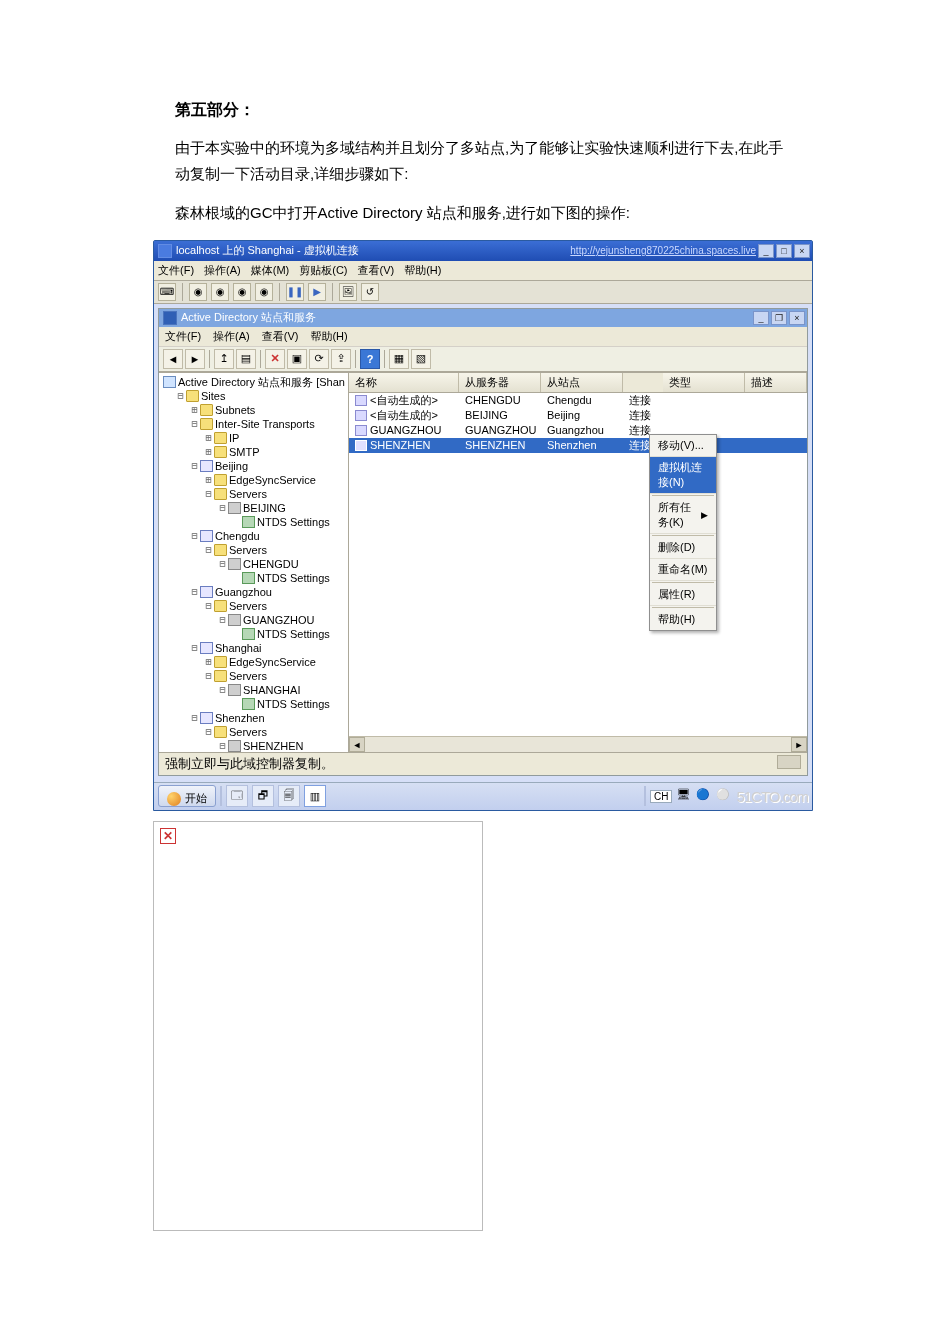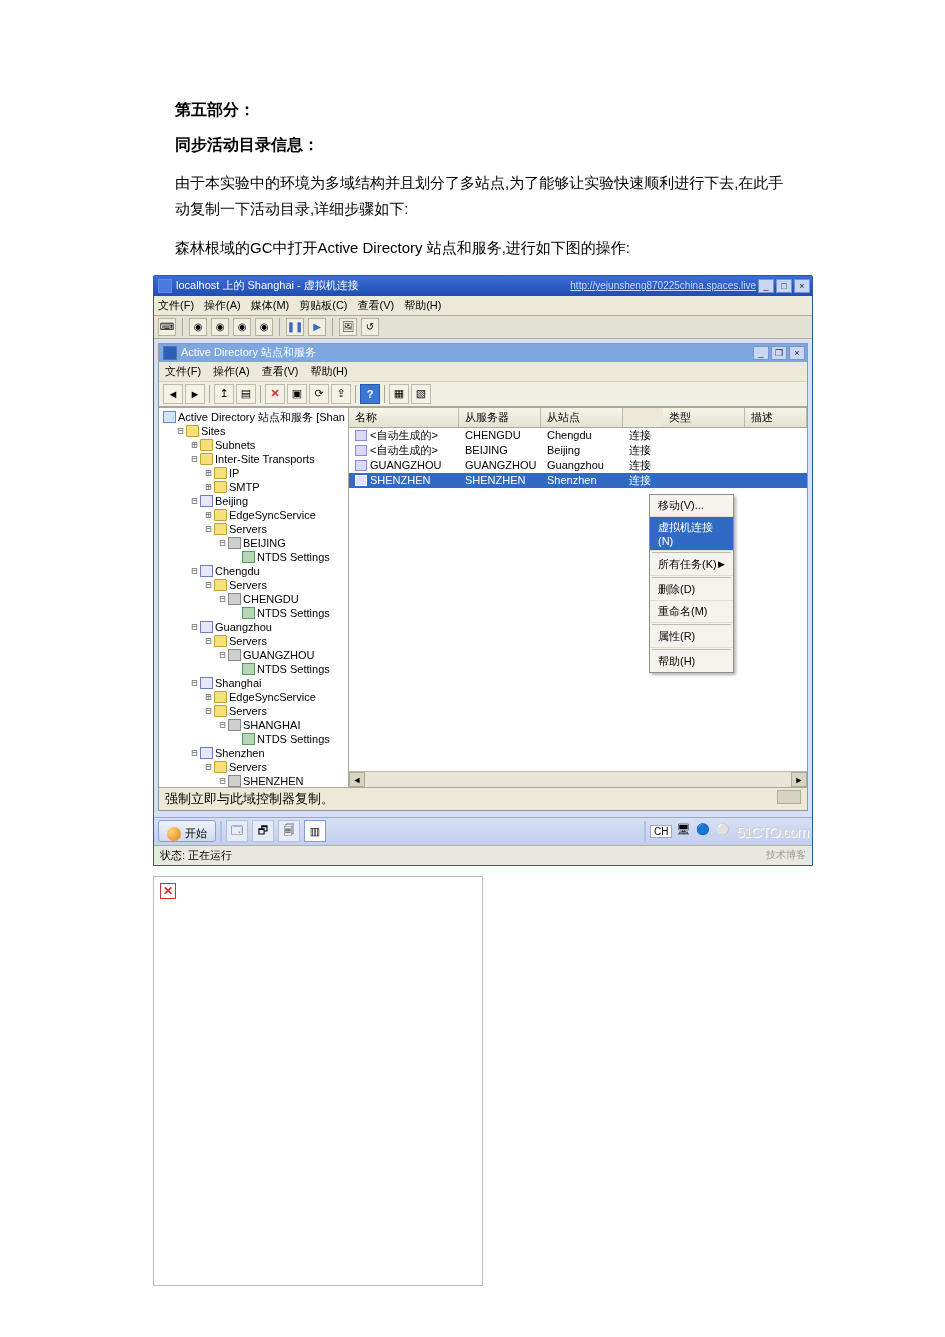--- a/index.html
+++ b/index.html
@@ -213,27 +213,26 @@
     background:#316ac5;
     color:#fff;
   }
   .row-selected .row-icon{background:#e0e0ff;border-color:#fff;}
 
   
   .ctx-menu {
     position: absolute;
     left: 300px;
     top: 61px;
-    width: 85px;
+    width: 68px;
     background: #f4f3ee;
     border: 1px solid #8f8f8f;
     box-shadow: 2px 2px 3px rgba(0,0,0,.3);
     font-size: 11px;
     z-index: 5;
-    margin-top: 25px;
   }
   .ctx-item {
     padding: 3px 8px;
     border-bottom: 1px solid #e0ded3;
     display:flex; justify-content:space-between; align-items:center;
   }
   .ctx-item:last-child{border-bottom:none;}
   .ctx-item.hl { background:#316ac5; color:#fff; }
   .ctx-sep { height:0; border-top:1px solid #c0bba8; margin:1px 2px; }
   .ctx-arrow{font-size:9px;}
@@ -310,21 +309,20 @@
     display:flex;align-items:center;justify-content:center;
     color:#c33; font-weight:bold; font-size:12px;
   }
 </style>
 </head>
 <body>
 
 <div class="page">
 
   <div class="doc-heading">第五部分：</div>
-  <div class="doc-heading">同步活动目录信息：</div>
   <div class="doc-para">由于本实验中的环境为多域结构并且划分了多站点,为了能够让实验快速顺利进行下去,在此手动复制一下活动目录,详细步骤如下:</div>
   <div class="doc-para">森林根域的GC中打开Active Directory 站点和服务,进行如下图的操作:</div>
 
   <div class="vm-window">
 
     <div class="vm-titlebar">
       <span class="title-icon"></span>
       <span class="vm-title-text">localhost 上的 Shanghai - 虚拟机连接</span>
       <span class="vm-title-spacer"></span>
       <span class="vm-title-url">http://yejunsheng870225china.spaces.live</span>
@@ -636,23 +634,19 @@
       <div class="tray">
         <span class="tray-sep"></span>
         <span class="tray-ch">CH</span>
         <span class="tray-ico">🖥</span>
         <span class="tray-ico">🔵</span>
         <span class="tray-ico">⚪</span>
         <span class="tray-brand">51CTO.com</span>
       </div>
     </div>
 
-    <div class="vm-status">
-      <span>状态: 正在运行</span>
-      <span class="vm-status-right">技术博客</span>
-    </div>
   </div>
 
   <div class="broken-img-box">
     <div class="broken-icon">✕</div>
   </div>
 
 </div>
 
 </body></html>

